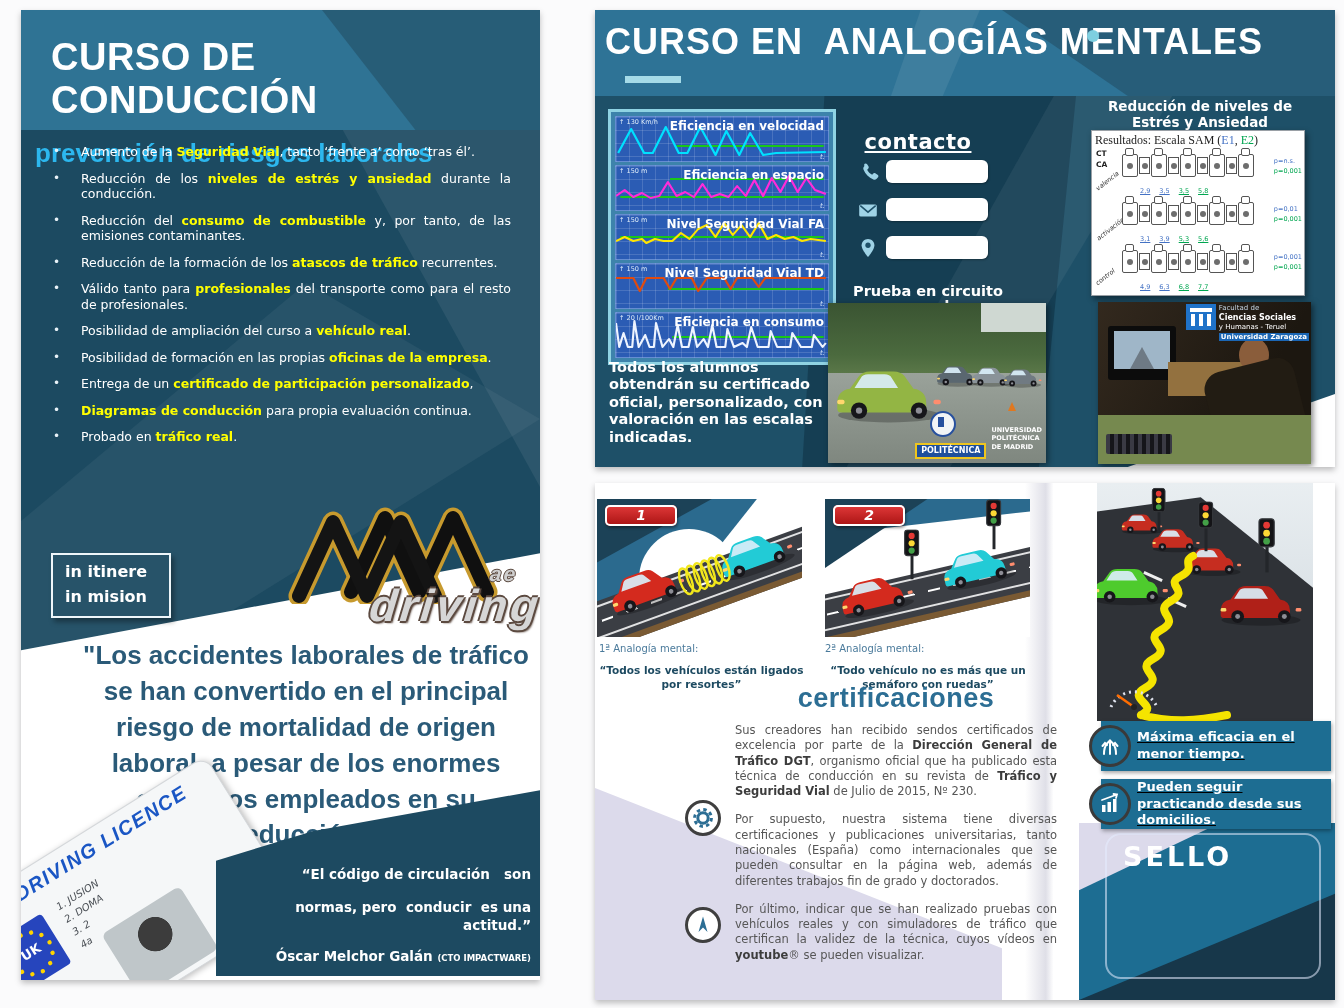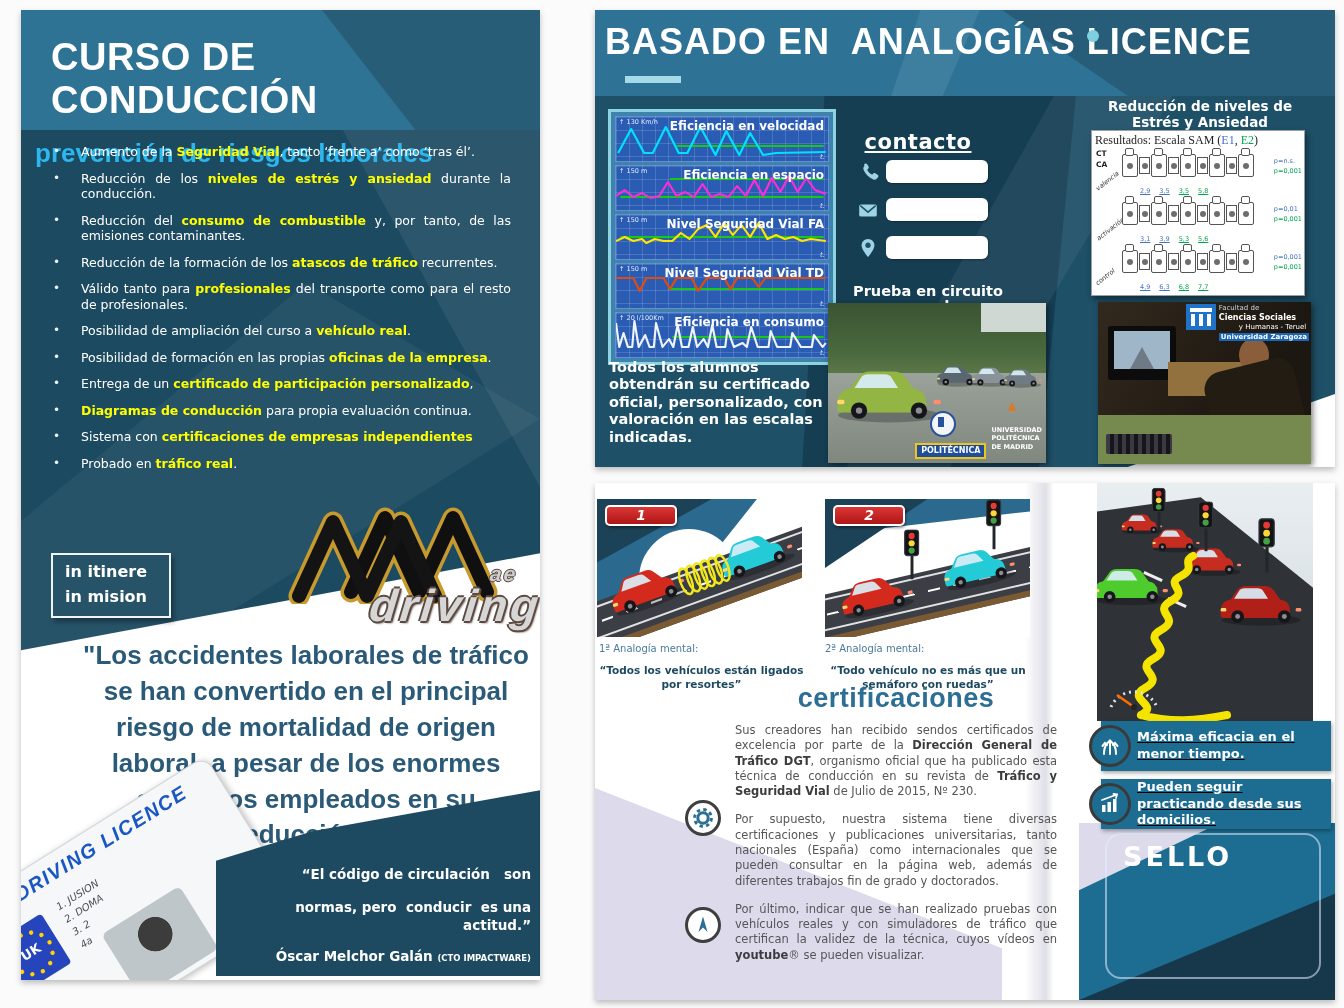--- a/index.html
+++ b/index.html
@@ -141,21 +141,21 @@
   .lab-body{position:absolute;right:10px;top:62px;width:92px;height:80px;border-radius:18px;background:#221c13;
       transform:rotate(-14deg);}
   .uz{position:absolute;right:2px;top:2px;display:flex;z-index:2;}
   .uz-icon{width:30px;height:26px;background:#1f72c8;margin-right:3px;position:relative;}
   .uz-icon::after{content:"";position:absolute;left:5px;top:10px;width:20px;height:12px;
       background-image:repeating-linear-gradient(90deg,#fff 0 4px,#1f72c8 4px 8px);}
   .uz-icon::before{content:"";position:absolute;left:4px;top:4px;width:22px;height:4px;background:#fff;}
   .uz-text{font-size:7px;line-height:1.25;color:#e8eef5;text-align:left;}
   .uz-l1{color:#c6d6e4;}
   .uz-l2{font-weight:bold;color:#fff;font-size:8px;}
-  .uz-l3{color:#fff;margin-left:20px;}
+  .uz-l3{color:#fff;}
   .uz-l4{font-weight:bold;color:#fff;background:#1b66b4;padding:0 2px;display:inline-block;margin-top:1px;}
   
   .page-rb{left:595px;top:483px;width:740px;height:517px;background:#fff;}
   .rb-lav{position:absolute;inset:0;background:#dcdaeb;clip-path:polygon(0 59%,55% 90%,55% 100%,0 100%);}
   .rb-fold{position:absolute;left:430px;top:0;width:46px;height:100%;
       background:linear-gradient(90deg,rgba(130,130,160,0),rgba(140,140,170,.28) 45%,rgba(255,255,255,.95) 62%,rgba(130,130,160,0));}
   .ancard{position:absolute;top:16px;width:205px;height:138px;overflow:hidden;background:#fff;}
   .an1{left:2px;} .an2{left:230px;}
   .an-steel{position:absolute;inset:0;background:#2b6a8e;clip-path:polygon(0 0,78% 0,46% 60%,0 94%);}
   .an-navy{position:absolute;inset:0;background:#1c4257;clip-path:polygon(0 0,56% 0,0 46%);}
@@ -257,21 +257,20 @@
     <ul class="bullets" id="bullets">
         <li class="bullet"><span>Aumento de la </span><span class="hl">Seguridad Vial</span><span>, tanto ‘frente a’ como ‘tras él’.</span></li>
         <li class="bullet"><span>Reducción de los </span><span class="hl">niveles de estrés y ansiedad</span><span> durante la conducción.</span></li>
         <li class="bullet"><span>Reducción del </span><span class="hl">consumo de combustible</span><span> y, por tanto, de las emisiones contaminantes.</span></li>
         <li class="bullet"><span>Reducción de la formación de los </span><span class="hl">atascos de tráfico</span><span> recurrentes.</span></li>
         <li class="bullet"><span>Válido tanto para </span><span class="hl">profesionales</span><span> del transporte como para el resto de profesionales.</span></li>
         <li class="bullet"><span>Posibilidad de ampliación del curso a </span><span class="hl">vehículo real</span><span>.</span></li>
         <li class="bullet"><span>Posibilidad de formación en las propias </span><span class="hl">oficinas de la empresa</span><span>.</span></li>
         <li class="bullet"><span>Entrega de un </span><span class="hl">certificado de participación personalizado</span><span>,</span></li>
         <li class="bullet"><span class="hl">Diagramas de conducción</span><span> para propia evaluación continua.</span></li>
-        <li class="bullet"><span>Sistema con </span><span class="hl">certificaciones de empresas independientes</span></li>
         <li class="bullet"><span>Probado en </span><span class="hl">tráfico real</span><span>.</span></li>
       </ul>
 
     <div class="itinere">
       <div>in itinere</div>
       <div>in mision</div>
     </div>
 
     <div class="logo">
       <svg width="258" height="104" viewBox="0 0 258 104">
@@ -326,21 +325,21 @@
         <div class="qb-l2">normas, pero  conducir  es una actitud.”</div>
         <div class="qb-author"><span>Óscar Melchor Galán </span><span class="qb-suffix">(CTO IMPACTWARE)</span></div>
       </div>
     </div>
   </section>
 
   <section class="page page-rt">
     <header class="rt-header">
       <div class="hdr-diag"></div>
       <div class="hdr-strip"></div>
-      <h1 class="rt-title">BASADO EN  ANALOGÍAS LICENCE</h1>
+      <h1 class="rt-title">CURSO EN  ANALOGÍAS MENTALES</h1>
       <div class="rt-bar"></div>
       <div class="rt-dot"></div>
     </header>
     <div class="rt-deco r2"></div>
     <div class="rt-deco r1"></div>
     <div class="rt-cornerwedge"></div>
 
     <div class="charts" id="charts">
         <div class="chart">
           <svg viewBox="0 0 196 44" preserveAspectRatio="none" class="csvg">

